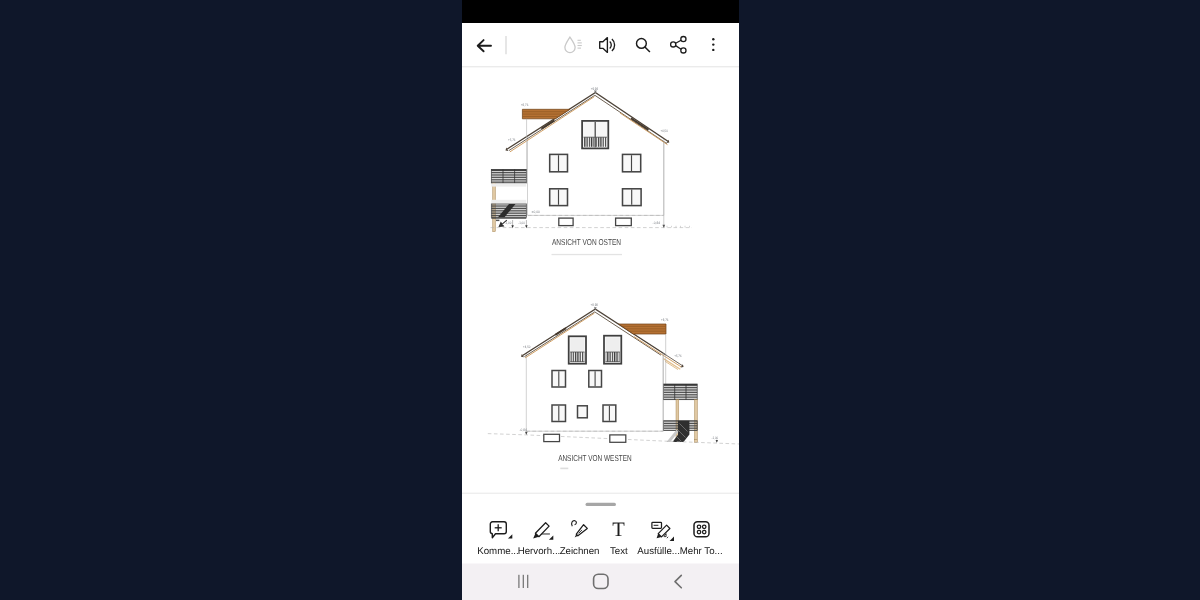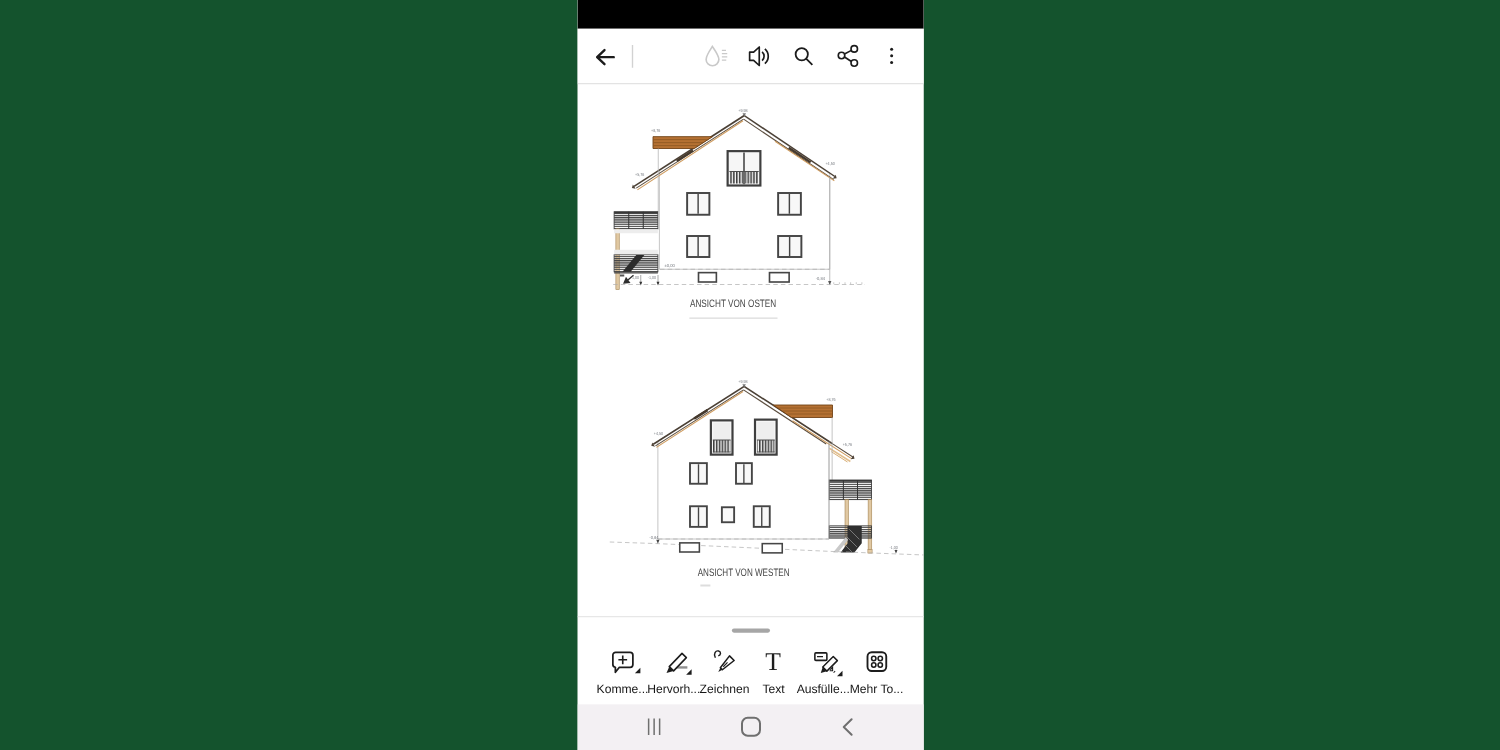--- a/index.html
+++ b/index.html
@@ -1,16 +1,16 @@
 <!DOCTYPE html>
 <html><head>
 <meta charset="utf-8">
 <style>
 html,body{margin:0;padding:0;background:#ffffff;}
-.canvas{position:relative;width:1200px;height:600px;background:#14532d;overflow:hidden;}
+.canvas{position:relative;width:1200px;height:600px;background:#0f172a;overflow:hidden;}
 .phone{position:absolute;left:462px;top:0;width:277px;height:600px;background:#ffffff;}
 svg text{font-family:"Liberation Sans",sans-serif;text-rendering:geometricPrecision;}
 .serifT{font-family:"Liberation Serif",serif !important;}
 </style>
 </head>
 <body>
 <div class="canvas">
 <div class="phone">
 <svg width="277" height="600" viewBox="462 0 277 600">
 <defs>

